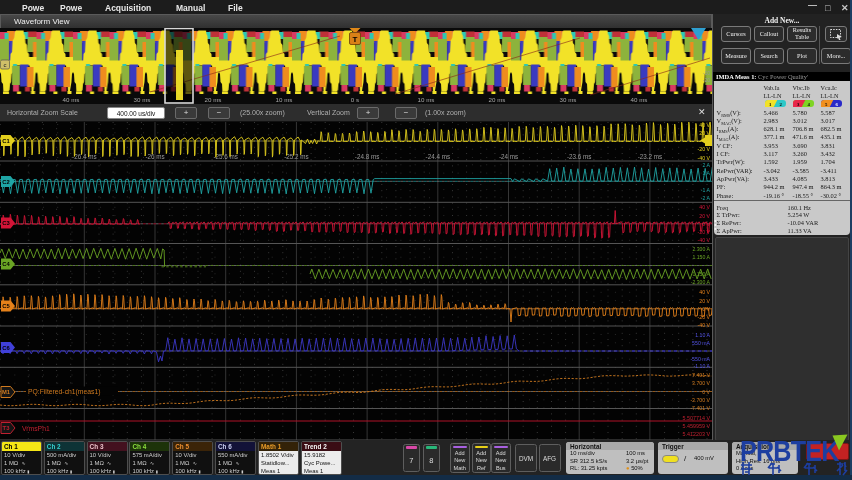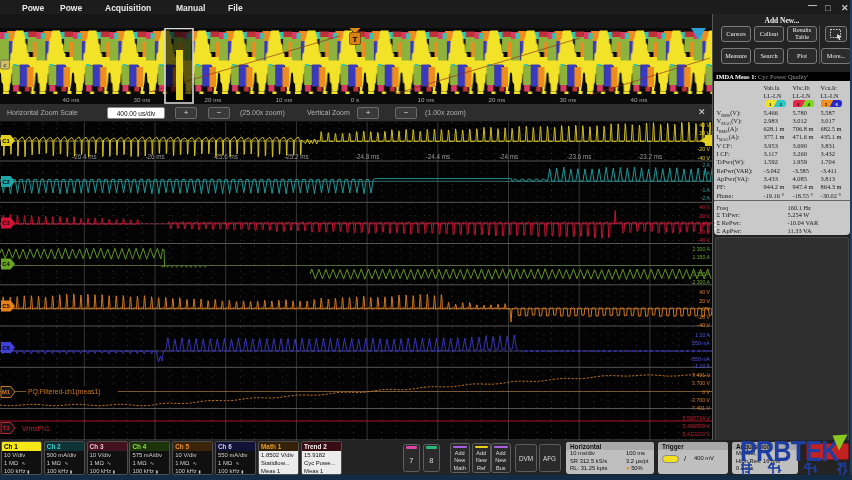--- a/index.html
+++ b/index.html
@@ -51,20 +51,21 @@
 <span style="left:22px">Powe</span>
       <span style="left:60px">Powe</span>
       <span style="left:105px">Acquisition</span>
       <span style="left:176px">Manual</span>
       <span style="left:228px">File</span>
 <span class="winbtn" style="left:808px;top:0px">—</span>
       <span class="winbtn" style="left:825px">□</span>
       <span class="winbtn" style="left:841px">✕</span>
 </div>
 
+<div class="tabbar">Waveform View</div>
 
 <svg class="overview" width="712" height="76" viewBox="0 28 712 76" font-family="Liberation Sans, sans-serif">
       <rect x="0" y="28" width="712" height="76" fill="#0a0a0a"></rect>
       <defs>
         <pattern id="ovt" x="0" y="28" width="36.5" height="68" patternUnits="userSpaceOnUse">
 <rect width="36.5" height="68" fill="#0a0a0a"></rect>
 <rect x="0" y="4" width="7" height="10" fill="#d93a62"></rect>
 <rect x="7" y="3" width="8" height="12" fill="#ef8c1e"></rect>
 <rect x="4.5" y="5" width="4" height="6" fill="#2cc8b4"></rect>
 <rect x="0" y="11" width="9" height="24" fill="#8db33c"></rect>

